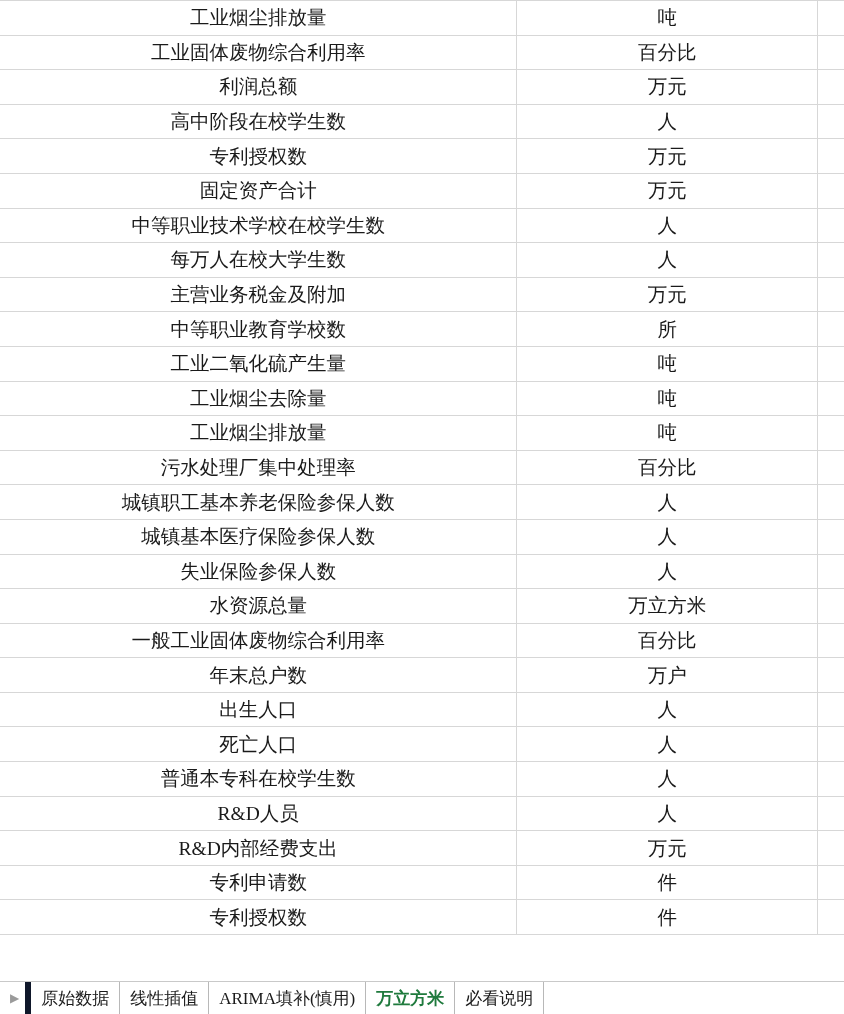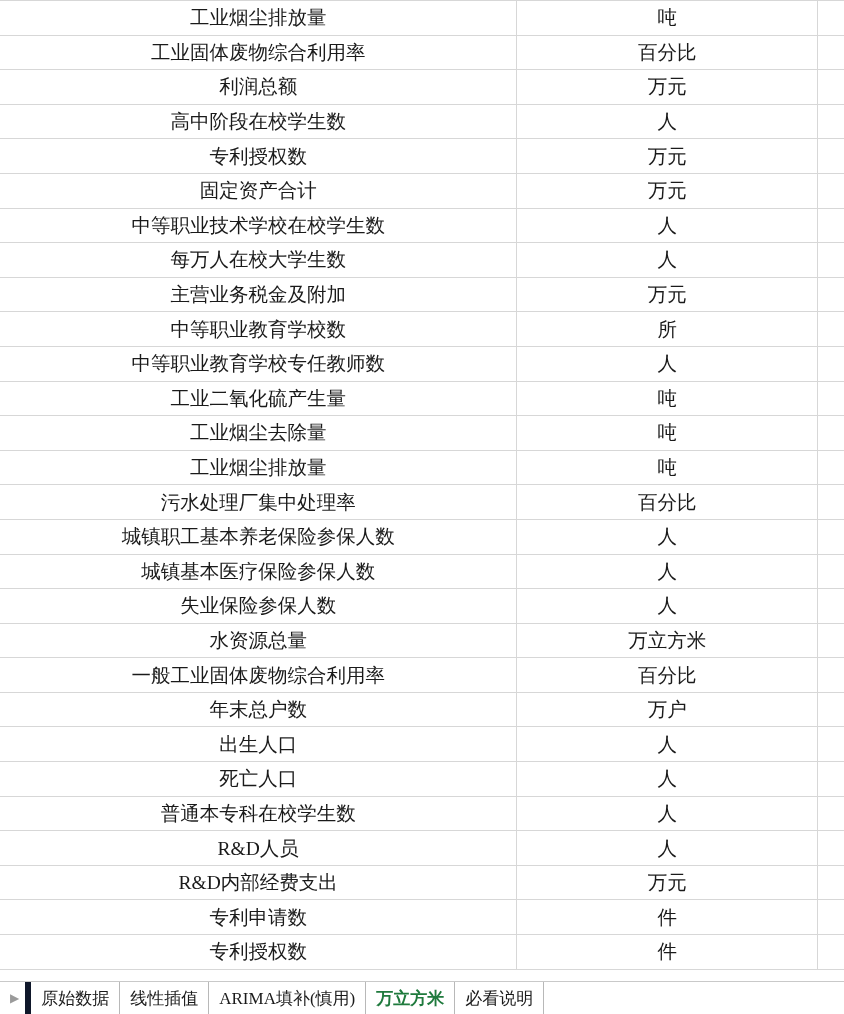--- a/index.html
+++ b/index.html
@@ -142,25 +142,20 @@
         <td class="col-c"></td>
       </tr>
       <tr>
         <td class="col-a">主营业务税金及附加</td>
         <td class="col-b">万元</td>
         <td class="col-c"></td>
       </tr>
       <tr>
         <td class="col-a">中等职业教育学校数</td>
         <td class="col-b">所</td>
-        <td class="col-c"></td>
-      </tr>
-      <tr>
-        <td class="col-a">中等职业教育学校专任教师数</td>
-        <td class="col-b">人</td>
         <td class="col-c"></td>
       </tr>
       <tr>
         <td class="col-a">工业二氧化硫产生量</td>
         <td class="col-b">吨</td>
         <td class="col-c"></td>
       </tr>
       <tr>
         <td class="col-a">工业烟尘去除量</td>
         <td class="col-b">吨</td>

